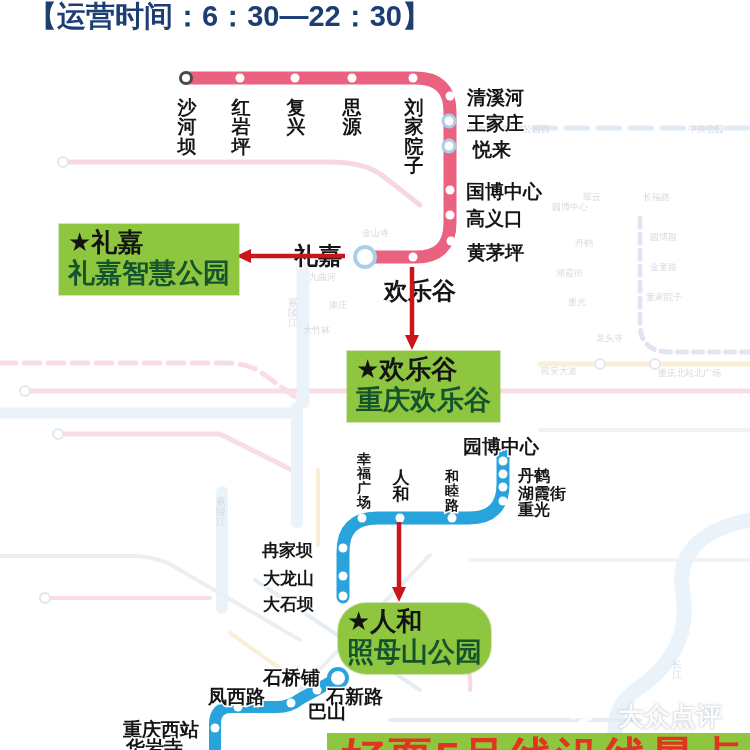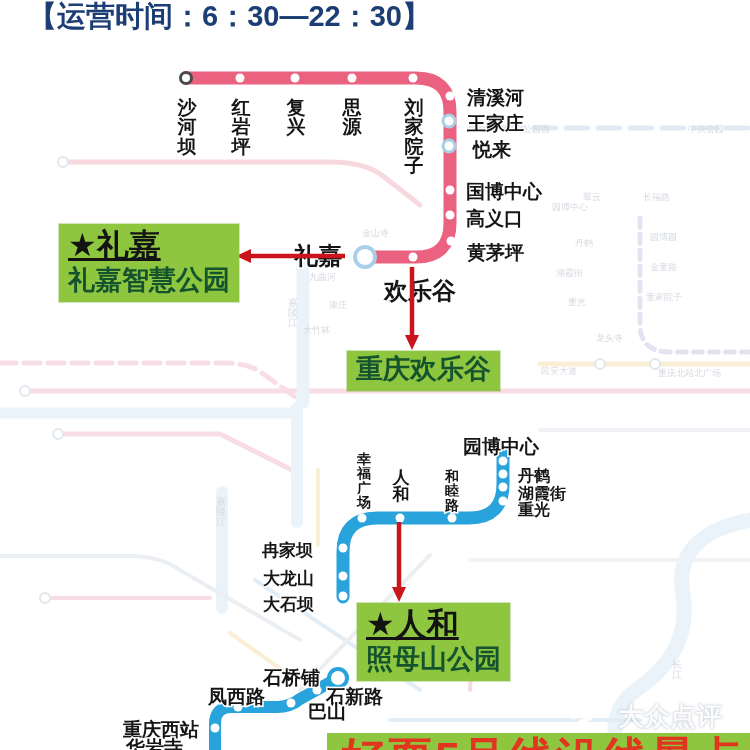--- a/index.html
+++ b/index.html
@@ -2,25 +2,25 @@
 <html><head>
 <meta charset="utf-8">
 <style>
   html,body{margin:0;padding:0;background:#e9e9e9;}
   *{box-sizing:border-box;font-family:"Liberation Sans","DejaVu Sans",sans-serif;}
   #canvas{position:relative;width:750px;height:750px;background:#ffffff;overflow:hidden;margin:0 auto;}
   #map{position:absolute;left:0;top:0;}
   #map text{font-family:"Liberation Sans","DejaVu Sans",sans-serif;}
   #title{position:absolute;left:28px;top:-3px;font-size:29px;font-weight:700;color:#1c3e74;white-space:nowrap;letter-spacing:0;}
   .callout{position:absolute;background:#8ec63f;padding:3px 9px 5px;line-height:1.18;box-shadow:0 0 0 1px rgba(130,180,60,.35);}
-  .callout .st{font-size:32px;font-weight:700;color:#131313;white-space:nowrap;text-decoration:underline;}
+  .callout .st{font-size:26px;font-weight:700;color:#131313;white-space:nowrap;}
   .callout .ve{font-size:27px;font-weight:700;color:#14532d;white-space:nowrap;}
   #box-lijia{left:59px;top:224px;min-width:173px;}
   #box-huanlegu{left:347px;top:351px;min-width:144px;}
-  #box-renhe{left:357px;top:603px;min-width:142px;}
+  #box-renhe{left:338px;top:603px;min-width:142px;border-radius:28px;}
   #banner{position:absolute;left:327px;top:733px;width:423px;height:17px;background:#8ec63f;overflow:hidden;}
   #banner span{display:block;font-size:45px;font-weight:700;color:#e23520;line-height:1;margin-top:3px;padding-left:14px;white-space:nowrap;letter-spacing:2px;}
   #wm{position:absolute;left:570px;top:699px;display:flex;align-items:center;gap:21px;color:rgba(255,255,255,.95);font-size:26px;font-weight:700;text-shadow:0 0 3px rgba(150,160,175,.55), 0 0 1px rgba(150,160,175,.55);white-space:nowrap;}
   #wm svg{display:block;}
 </style>
 </head>
 <body>
 
 <div id="canvas">
 
@@ -145,20 +145,21 @@
     </svg>
 
   <div id="title">【运营时间：6：30—22：30】</div>
 
   <div class="callout" id="box-lijia">
     <div class="st">★礼嘉</div>
     <div class="ve">礼嘉智慧公园</div>
   </div>
 
   <div class="callout" id="box-huanlegu">
+    <div class="st">★欢乐谷</div>
     <div class="ve">重庆欢乐谷</div>
   </div>
 
   <div class="callout" id="box-renhe">
     <div class="st">★人和</div>
     <div class="ve">照母山公园</div>
   </div>
 
   <div id="banner">
     <span>好耍5号线沿线景点</span>

